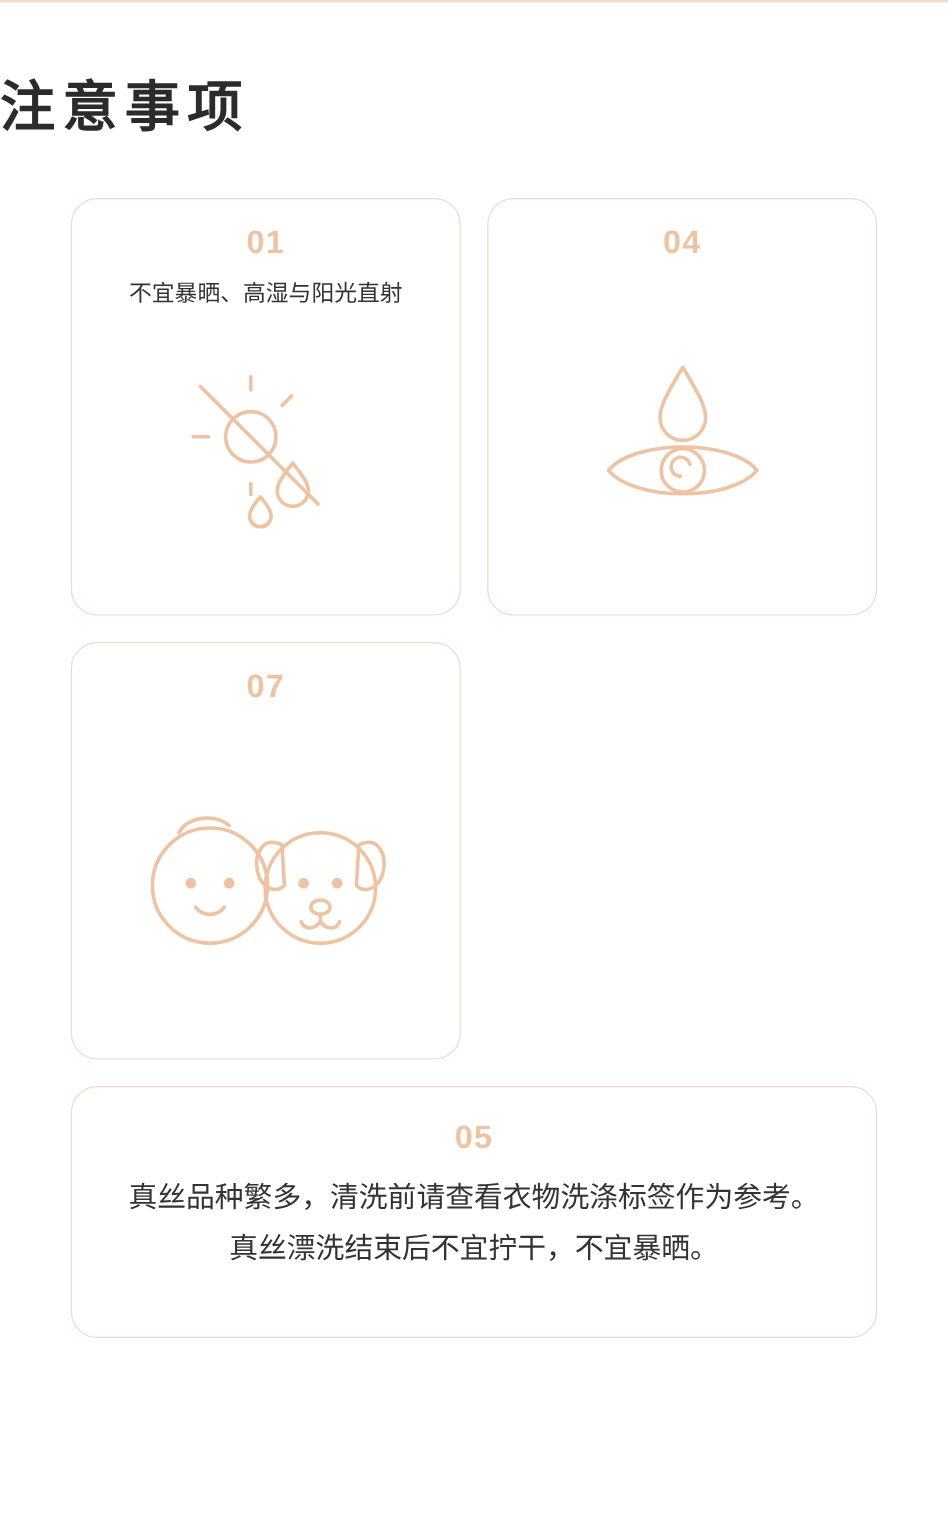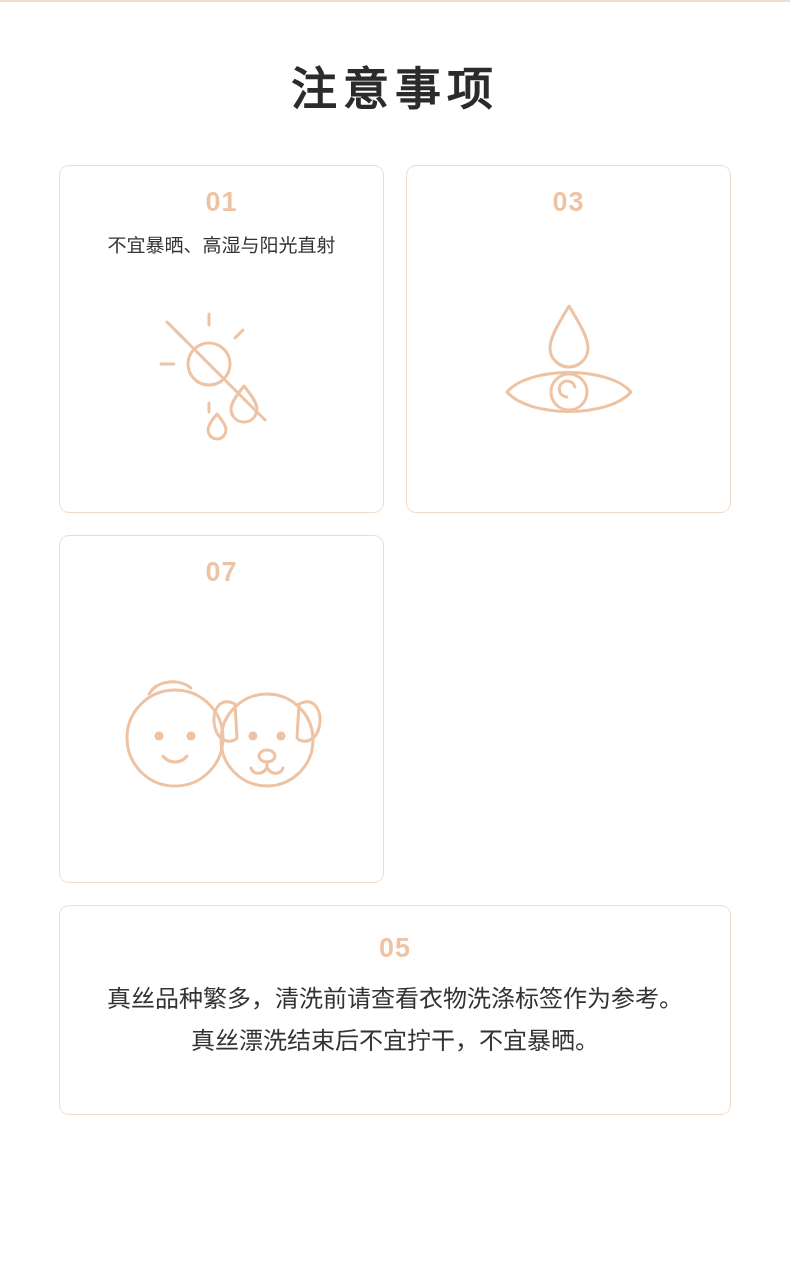--- a/index.html
+++ b/index.html
@@ -25,41 +25,41 @@
   }
   .top-rule {
     position: absolute;
     top: 0;
     left: 0;
     width: 790px;
     height: 2px;
     background: #f2dccb;
   }
   .page-title {
-    text-align: center;
+    text-align: left;
     font-size: 46px;
     font-weight: bold;
     letter-spacing: 6px;
     color: #2b2b2b;
     margin: 0;
     padding-top: 62px;
     padding-bottom: 0;
     line-height: 1.2;
   }
   .grid {
     margin: 48px auto 0 auto;
     width: 672px;
     display: flex;
     flex-wrap: wrap;
     justify-content: space-between;
   }
   .card {
     box-sizing: border-box;
     border: 1px solid #f0d9c6;
-    border-radius: 10px;
+    border-radius: 22px;
     background: #ffffff;
     width: 325px;
     height: 348px;
     margin-bottom: 22px;
     padding: 22px 18px 18px 18px;
     display: flex;
     flex-direction: column;
     align-items: center;
   }
   .card.wide {
@@ -121,21 +121,21 @@
           <line x1="88" y1="36" x2="96" y2="28"></line>
           <line x1="62" y1="101" x2="62" y2="110"></line>
           <line x1="20" y1="20" x2="118" y2="118"></line>
           <path d="M97 84 C89 94 84 101 84 107 a13 13 0 0 0 26 0 c0 -6 -5 -13 -13 -23 z"></path>
           <path d="M70 112 C64 119 61 124 61 128 a9 9 0 0 0 18 0 c0 -4 -3 -9 -9 -16 z"></path>
         </svg>
       </div>
     </div>
 
     <div class="card">
-      <div class="card-num">03</div>
+      <div class="card-num">04</div>
       <div class="icon-wrap">
         <svg width="160" height="150" viewBox="0 0 160 150" fill="none" stroke="#eec3a3" stroke-width="3" stroke-linecap="round" stroke-linejoin="round">
           <path d="M80 18 C68 38 61 50 61 60 a19 19 0 0 0 38 0 c0 -10 -7 -22 -19 -42 z"></path>
           <path d="M18 104 C40 78 120 78 142 104 C120 130 40 130 18 104 z"></path>
           <circle cx="80" cy="104" r="18"></circle>
           <path d="M86 99 a8 8 0 1 0 -8 10"></path>
         </svg>
       </div>
     </div>
 

